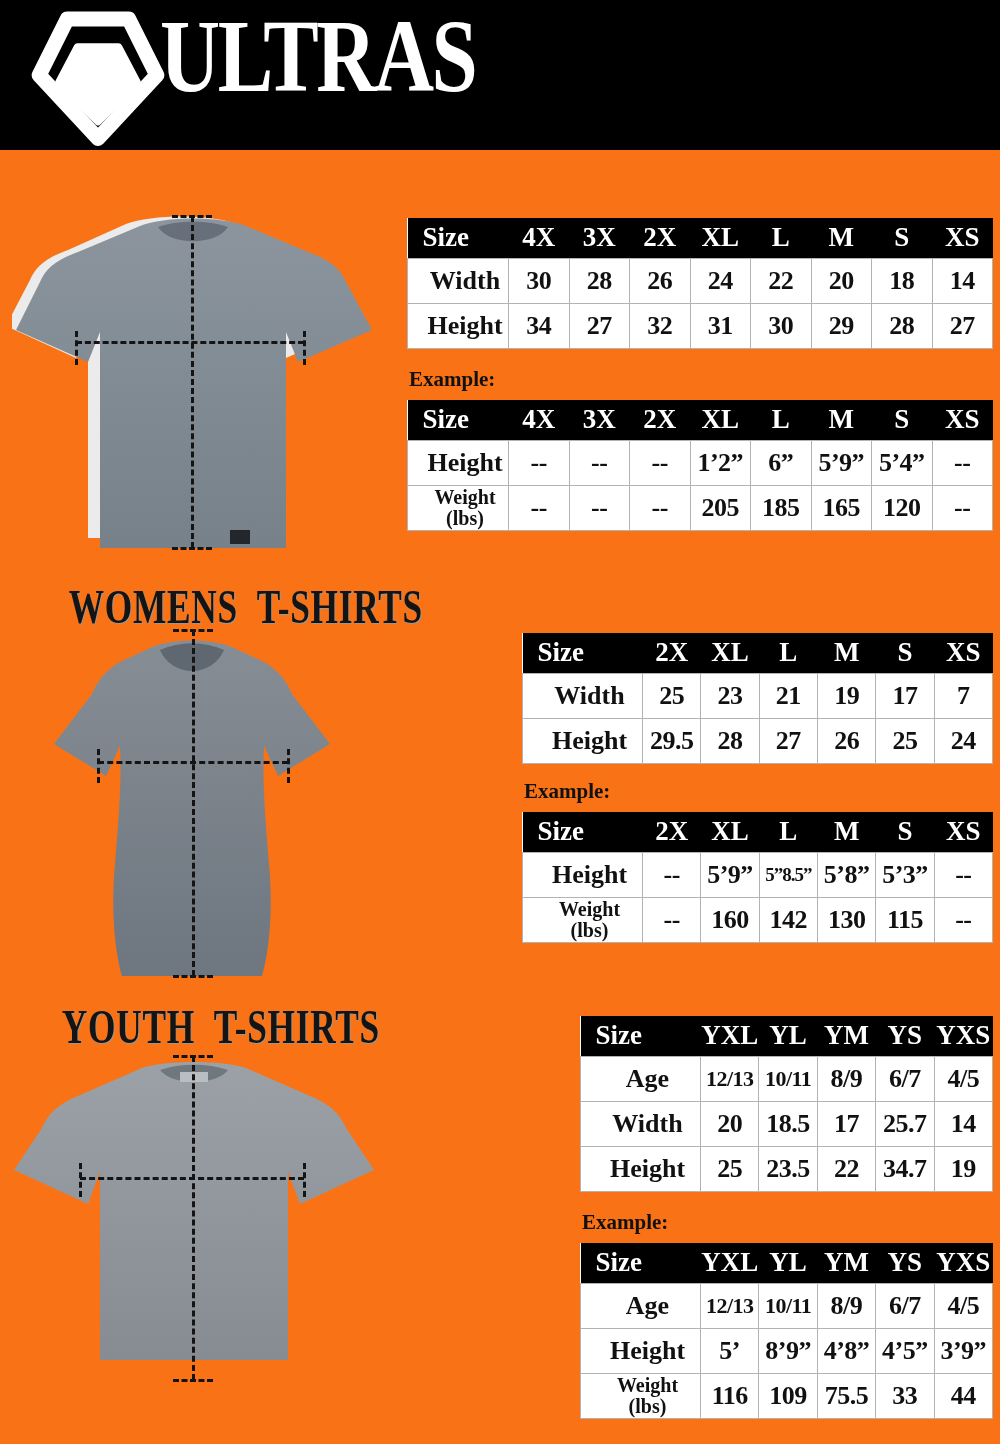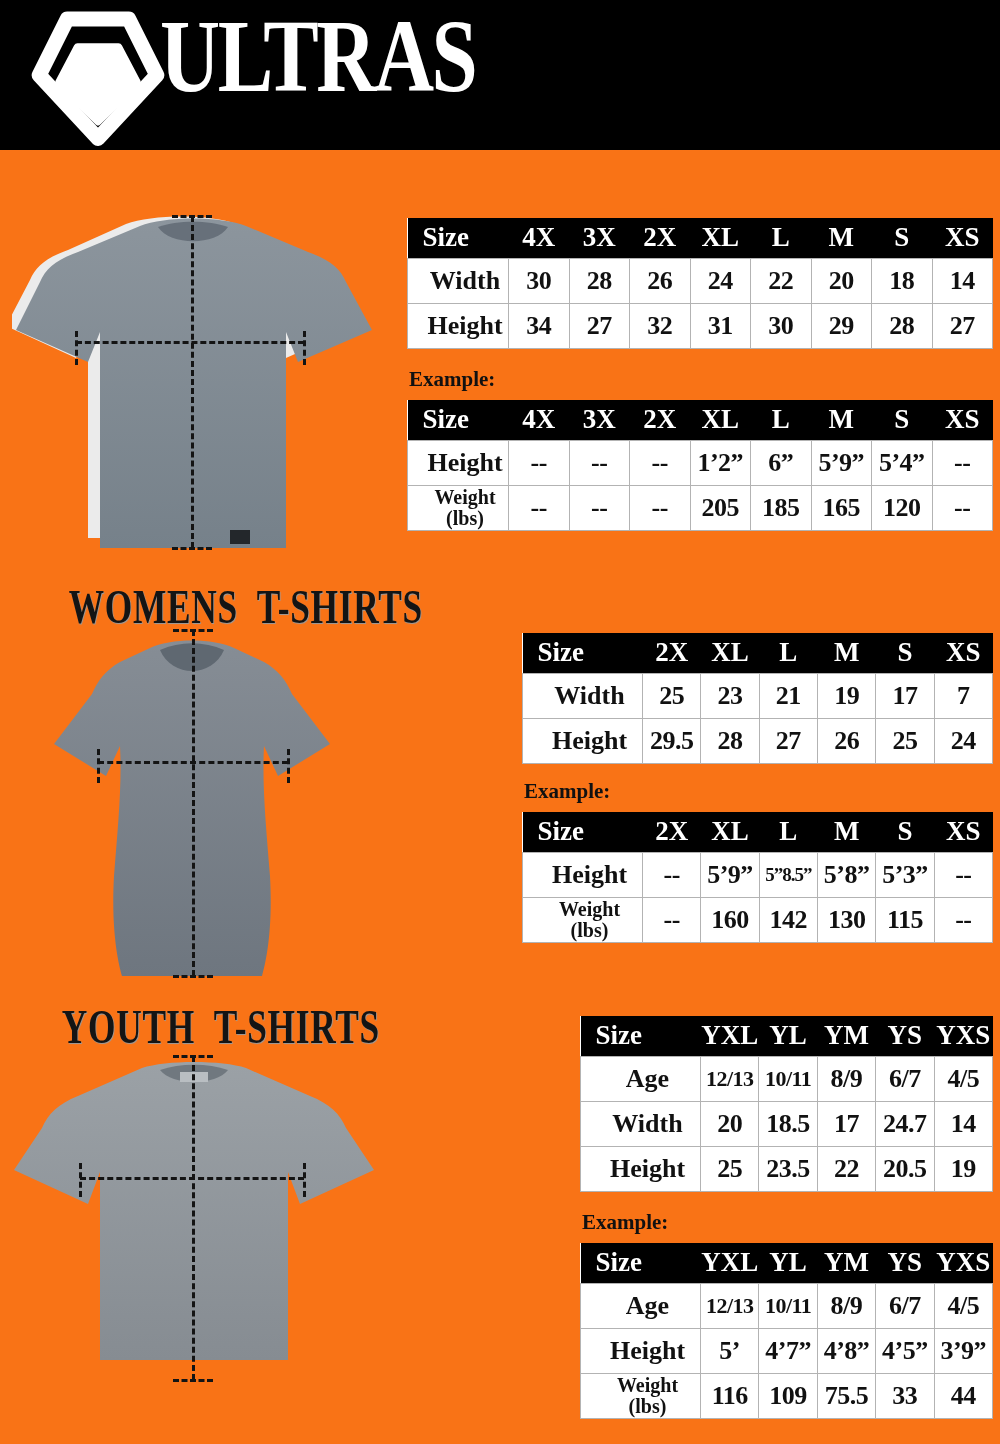--- a/index.html
+++ b/index.html
@@ -375,31 +375,31 @@
           <td>6/7</td>
           <td>4/5</td>
         </tr>
         <tr>
           <td class="lbl">
             <span style="display: block;">Width</span>
           </td>
           <td>20</td>
           <td>18.5</td>
           <td>17</td>
-          <td>24.7</td>
+          <td>25.7</td>
           <td>14</td>
         </tr>
         <tr>
           <td class="lbl">
             <span style="display: block;">Height</span>
           </td>
           <td>25</td>
           <td>23.5</td>
           <td>22</td>
-          <td>20.5</td>
+          <td>34.7</td>
           <td>19</td>
         </tr>
       </tbody>
     </table>
   <div class="example" id="y-ex">Example:</div>
   <table class="size" id="y2">
       <colgroup>
         <col style="width: 120px;">
         <col>
         <col>
@@ -426,21 +426,21 @@
           <td class="sm">10/11</td>
           <td>8/9</td>
           <td>6/7</td>
           <td>4/5</td>
         </tr>
         <tr>
           <td class="lbl">
             <span style="display: block;">Height</span>
           </td>
           <td>5’</td>
-          <td>4’7”</td>
+          <td>8’9”</td>
           <td>4’8”</td>
           <td>4’5”</td>
           <td>3’9”</td>
         </tr>
         <tr>
           <td class="lbl two">
             <span style="display: block;">Weight</span>
             <span style="display: block;">(lbs)</span>
           </td>
           <td>116</td>

